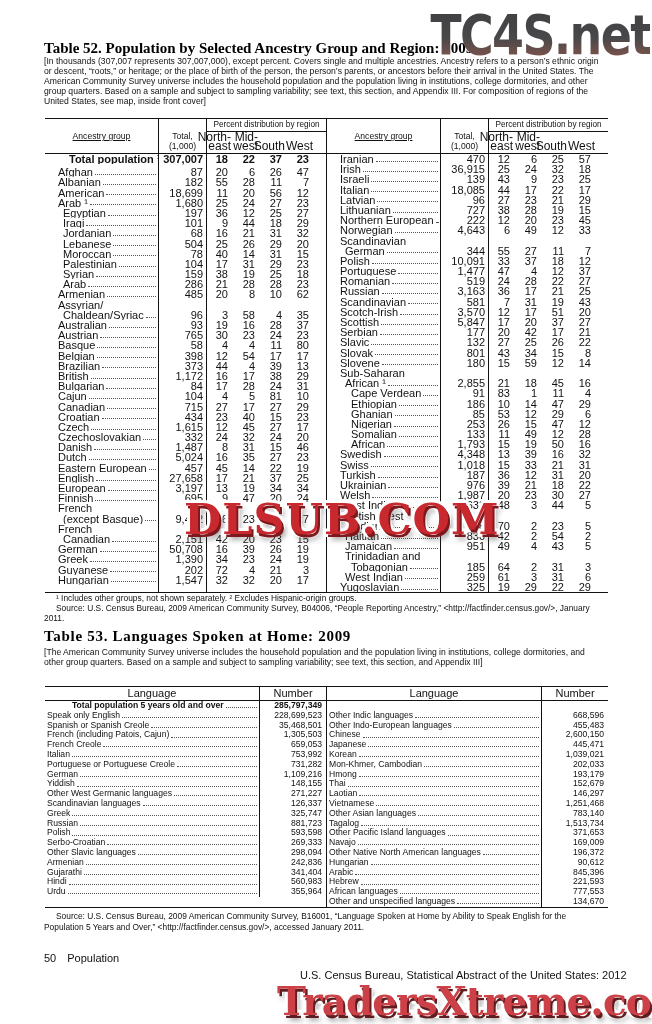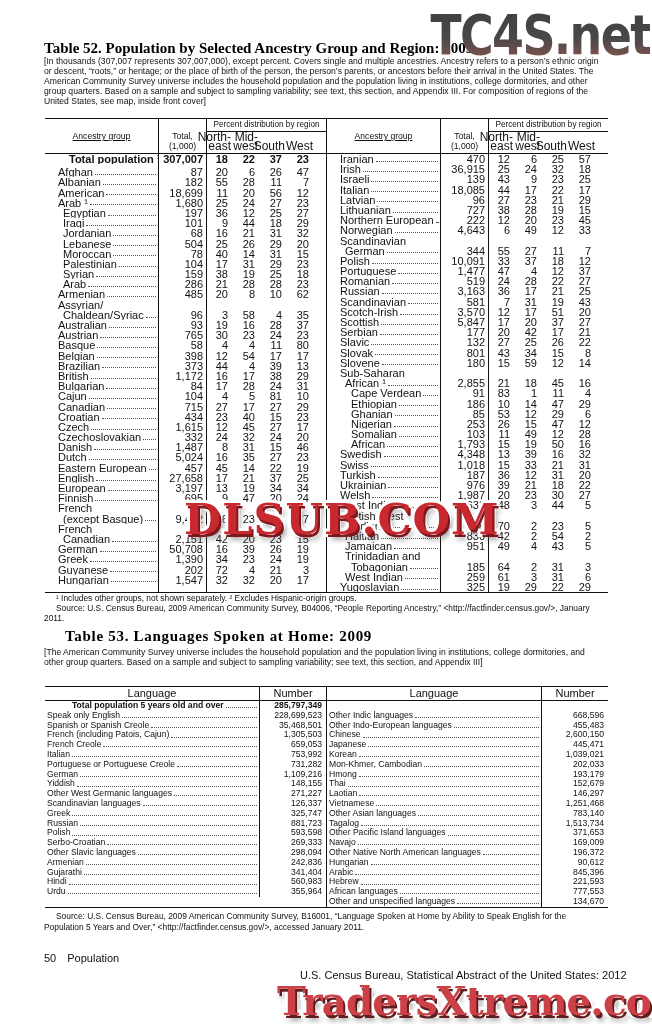--- a/index.html
+++ b/index.html
@@ -2,21 +2,21 @@
 <html><head>
 <meta charset="utf-8">
 <style>
   html,body{margin:0;padding:0;background:#e8e8e8;}
   .page{position:relative;width:652px;height:1024px;background:#fff;overflow:hidden;
         font-family:"Liberation Sans",sans-serif;color:#111;}
   
   .h2{position:absolute;left:44px;font-family:"Liberation Serif",serif;font-weight:bold;
       font-size:15px;color:#000;}
   #title52{top:40px;}
-  #title53{top:628px;letter-spacing:0.7px;margin-left:21px;}
+  #title53{top:628px;letter-spacing:0.7px;}
   .note{position:absolute;left:44px;width:560px;font-size:8.6px;line-height:9.9px;}
   #note52{top:57px;}
   #note53{top:648px;}
   .small{position:absolute;left:44px;width:562px;font-size:8.4px;line-height:10px;}
   #fn52{top:593px;text-indent:12px;}
   #src52{top:603px;text-indent:12px;}
   #src53{top:911px;text-indent:12px;line-height:10.6px;}
   
   .t52{position:absolute;left:45px;top:118px;width:563px;display:flex;
        border-top:1px solid #111;border-bottom:1.5px solid #111;}
@@ -899,21 +899,21 @@
             <div class="c-pct">26</div>
             <div class="c-pct">15</div>
             <div class="c-pct">47</div>
             <div class="c-pct pctlast">12</div>
           </div>
           <div class="trow">
             <div class="c-label">
               <span class="lbl ind2">Somalian</span>
               <span class="leader"></span>
             </div>
-            <div class="c-total">103</div>
+            <div class="c-total">133</div>
             <div class="c-pct">11</div>
             <div class="c-pct">49</div>
             <div class="c-pct">12</div>
             <div class="c-pct pctlast">28</div>
           </div>
           <div class="trow">
             <div class="c-label">
               <span class="lbl ind2">African</span>
               <span class="leader"></span>
             </div>

